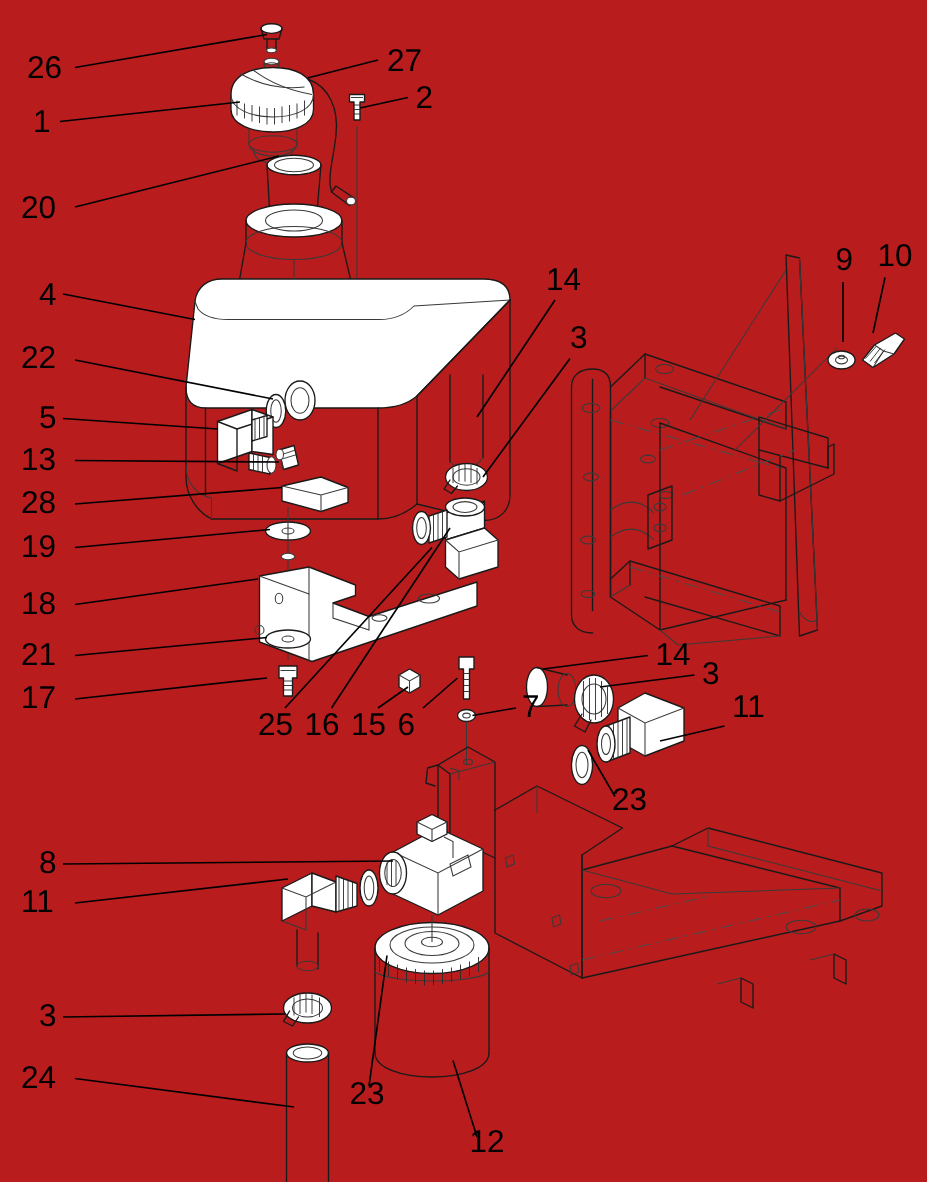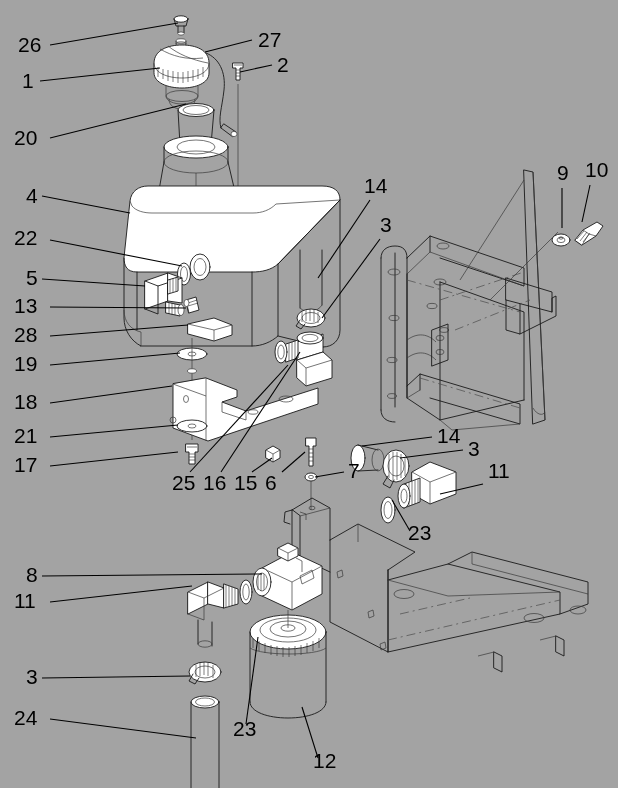--- a/index.html
+++ b/index.html
@@ -7,21 +7,21 @@
     padding: 0;
     background: #ffffff;
   }
   body {
     font-family: "Liberation Sans", sans-serif;
   }
   #diagram-root {
     position: relative;
     width: 618px;
     height: 788px;
-    background: #a3a3a3;
+    background: #b91c1c;
     overflow: hidden;
   }
   #diagram-svg {
     position: absolute;
     left: 0;
     top: 0;
     width: 618px;
     height: 788px;
   }
   .callout-label {

